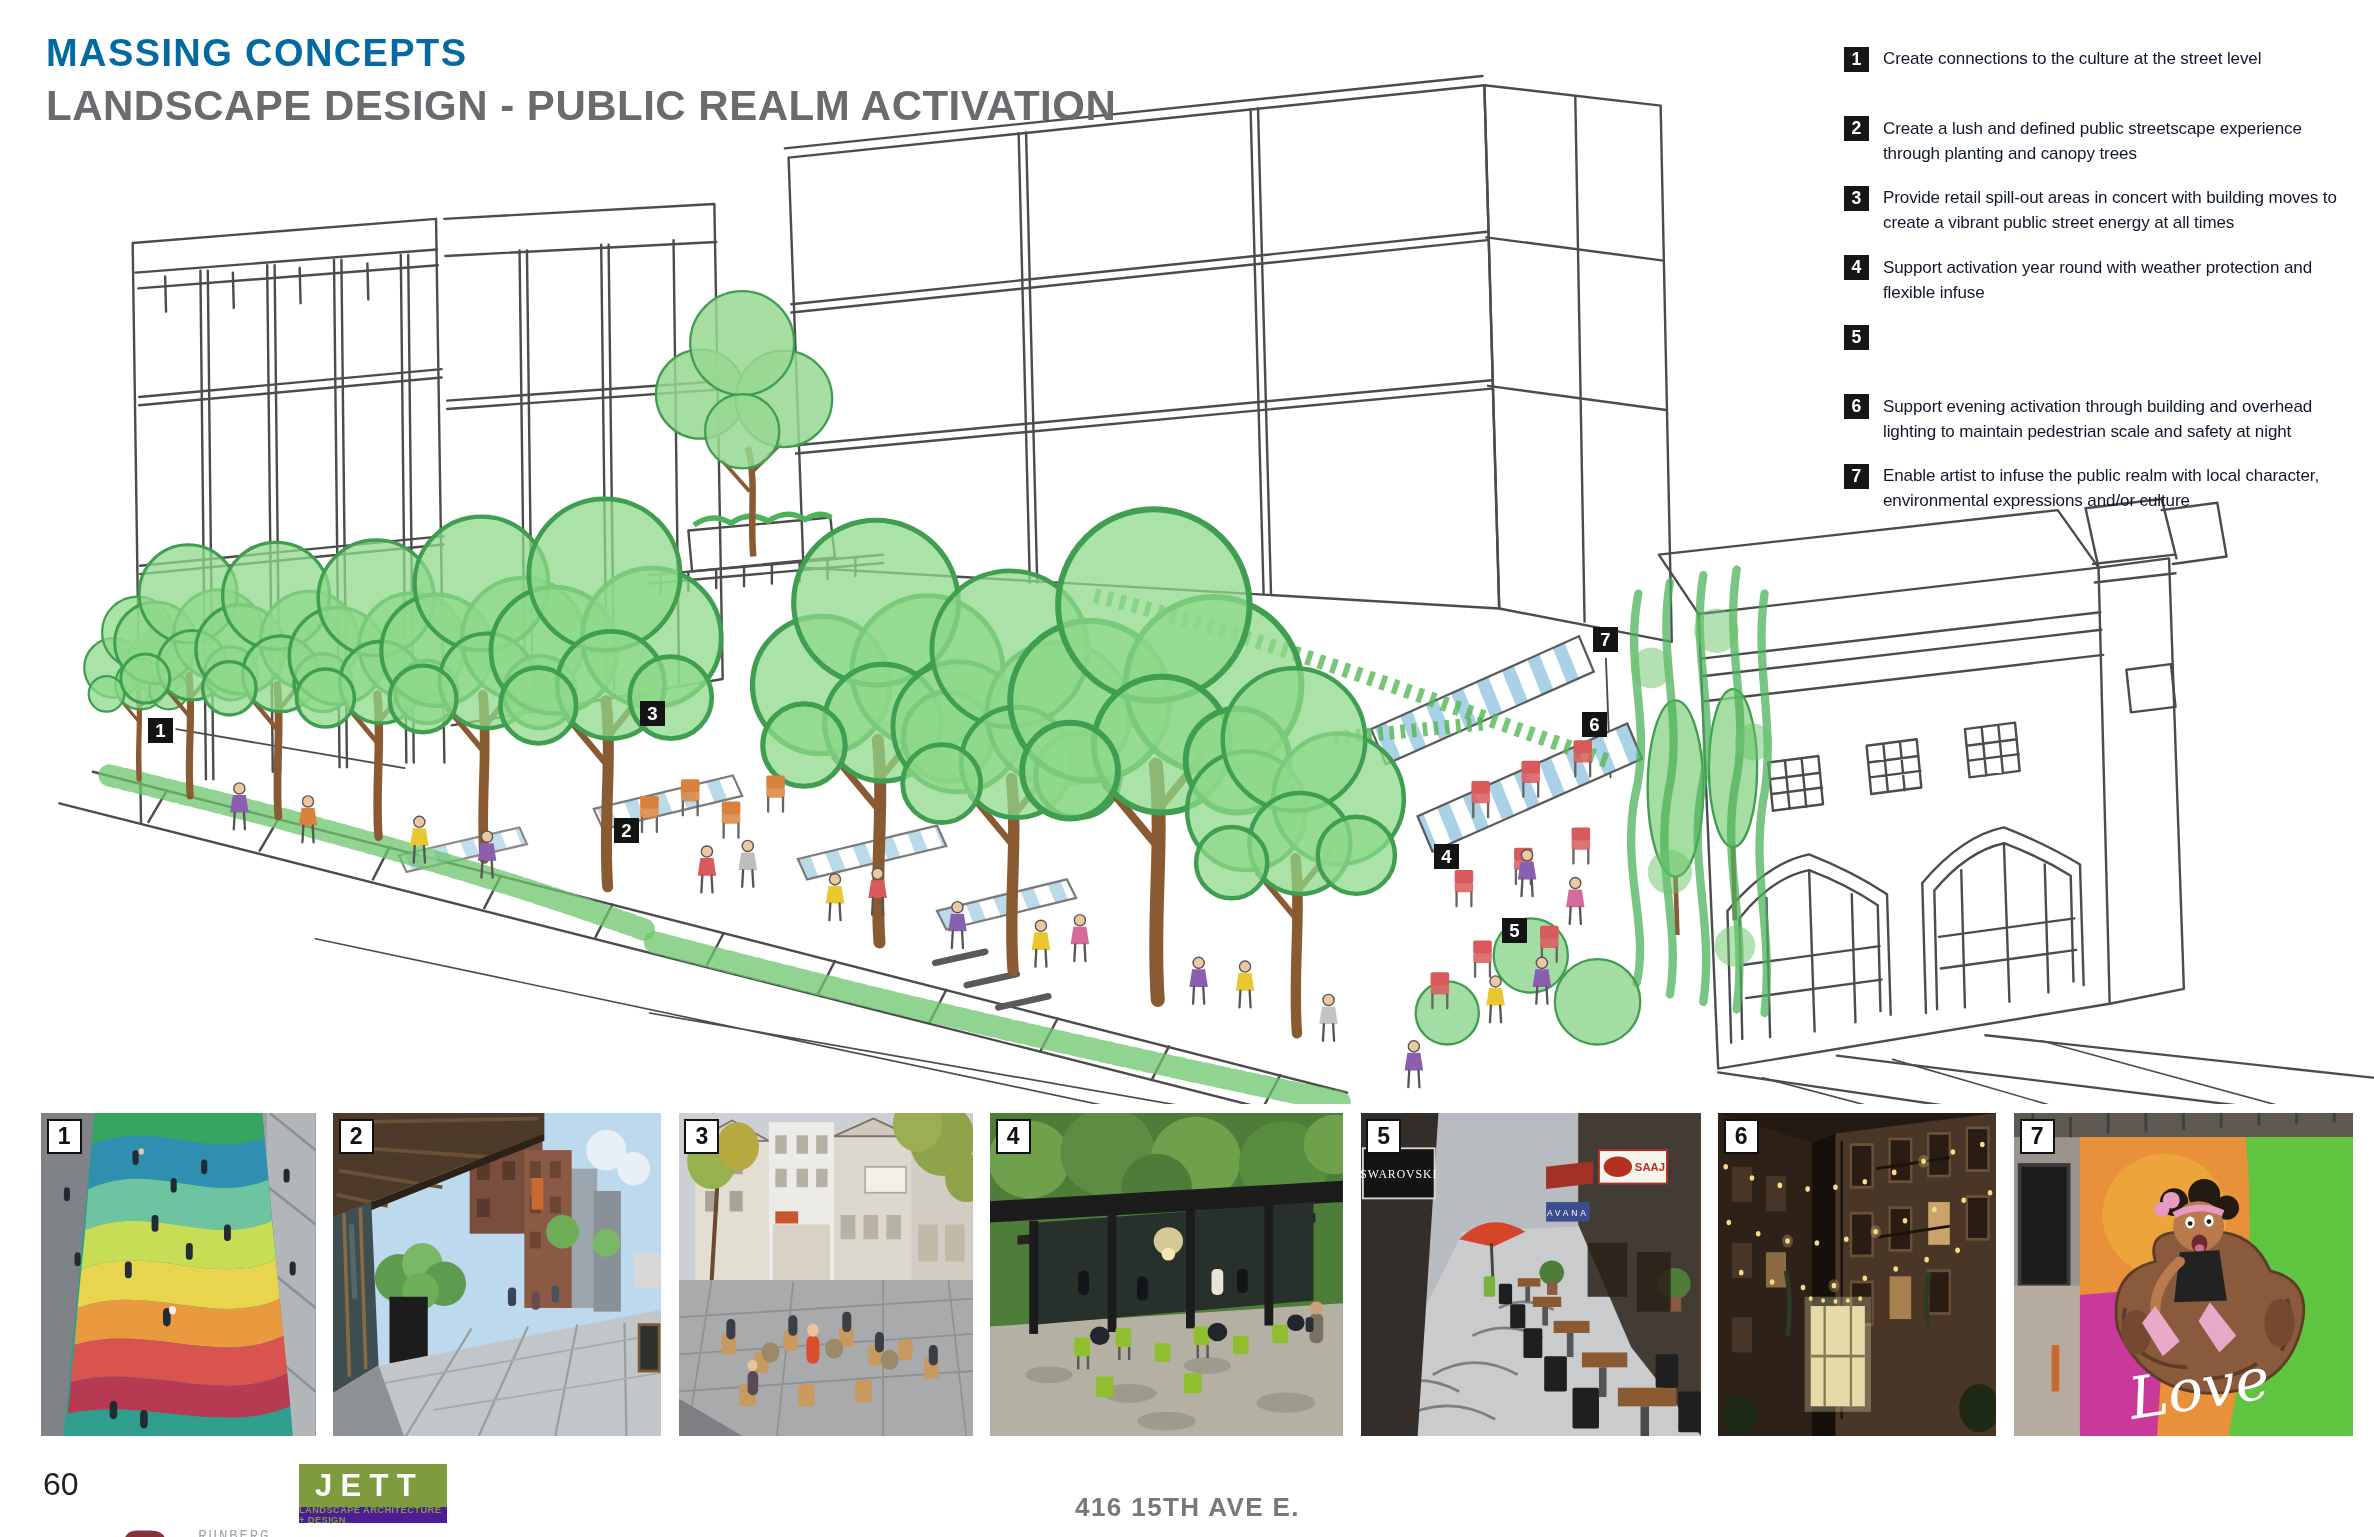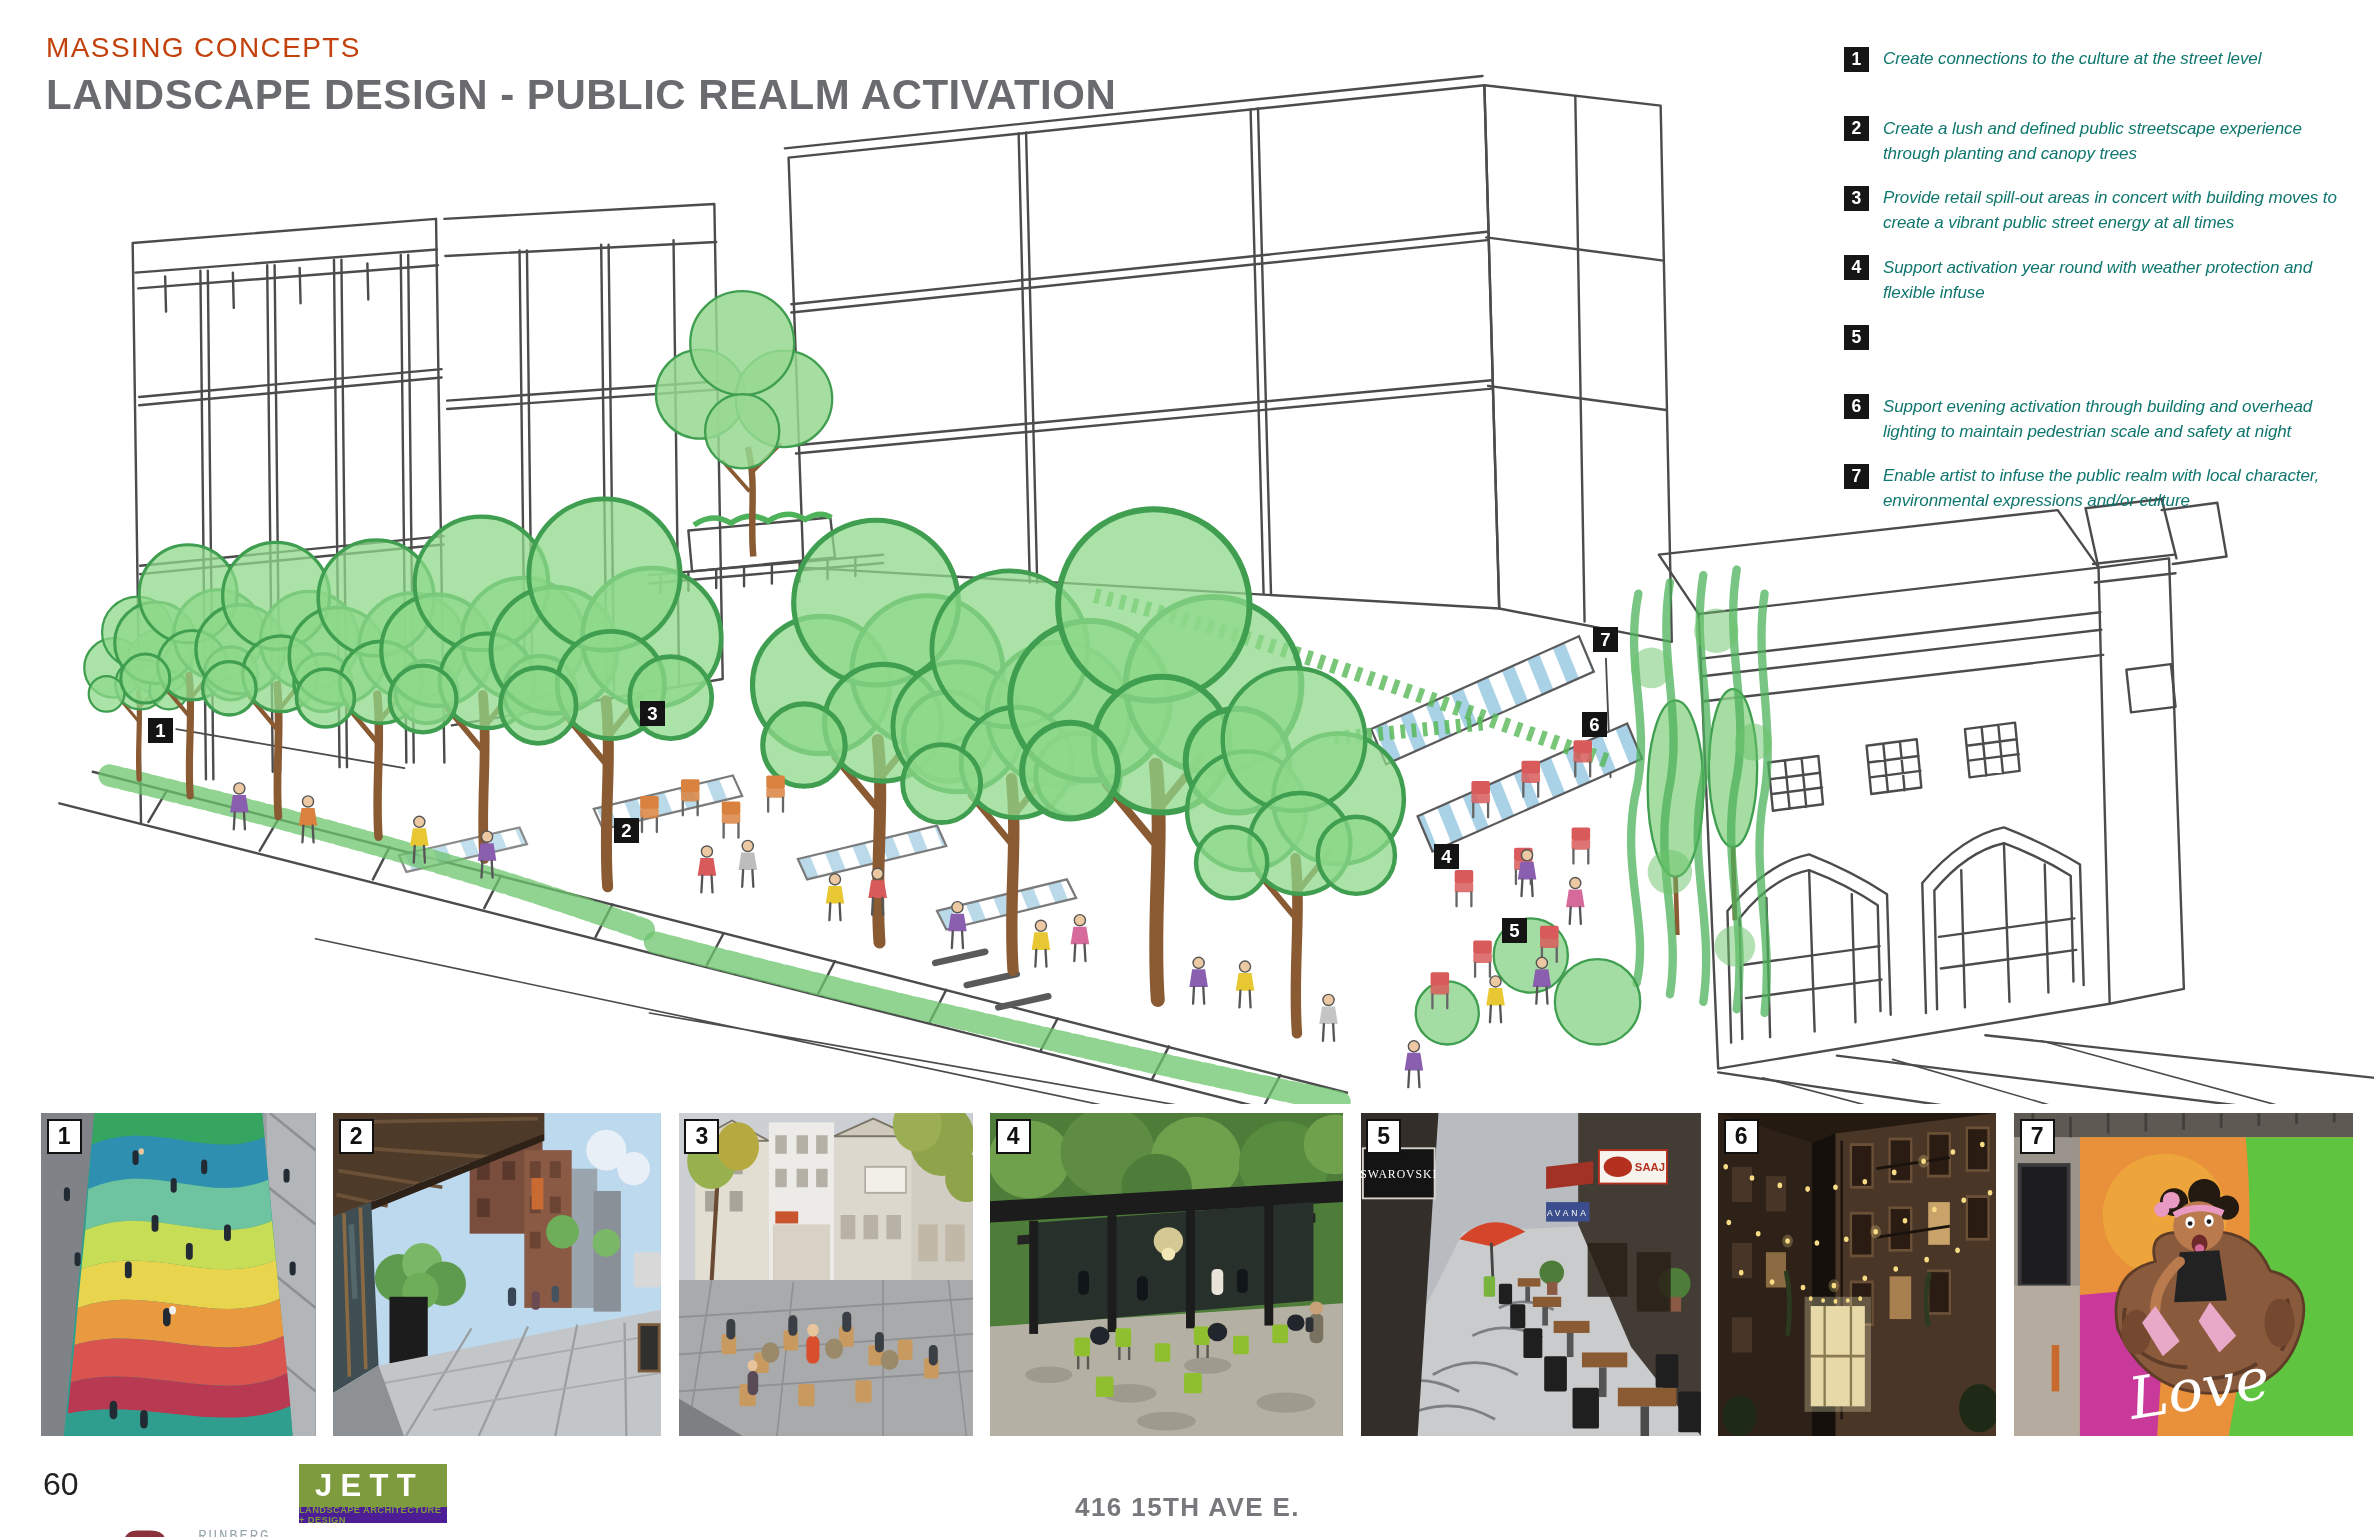--- a/index.html
+++ b/index.html
@@ -1,27 +1,27 @@
 <!DOCTYPE html>
 <html style="font-size:15px"><head>
 <meta charset="utf-8">
 <style>
   html,body{margin:0;padding:0;}
   body{width:2375px;height:1538px;background:#ffffff;position:relative;overflow:hidden;
        font-family:"Liberation Sans",sans-serif;-webkit-font-smoothing:antialiased;}
   
   .title-block{position:absolute;left:46px;top:32px;z-index:6;}
-  .title{font-size:28px;font-weight:400;letter-spacing:1.4px;color:#c2410c;}
+  .title{font-size:38px;font-weight:700;letter-spacing:1.4px;color:#0369a1;}
   .subtitle{font-size:42px;font-weight:600;letter-spacing:0.5px;color:#6a6b6e;margin-top:6.5px;}
   
   .key-list{position:absolute;left:1844px;top:46px;width:524px;display:flex;flex-direction:column;gap:19.5px;z-index:6;}
   .key-item{display:flex;align-items:flex-start;min-height:50px;}
   .key-num{width:25px;height:25px;background:#161616;color:#fff;font-size:17.6px;font-weight:700;
            display:flex;align-items:center;justify-content:center;margin-right:14px;flex-shrink:0;margin-top:0.9px;}
-  .key-text{font-size:17px;line-height:25px;color:#0f766e;letter-spacing:-0.1px;font-style:italic;}
+  .key-text{font-size:17px;line-height:25px;color:#0f172a;letter-spacing:-0.1px;}
   
   .sketch-wrap{position:absolute;left:0;top:74px;width:2375px;height:1030px;z-index:1;}
   .sketch-wrap svg{display:block;width:100%;height:100%;}
   .marker{position:absolute;width:25px;height:25px;background:#141414;color:#fff;font-size:18.6px;font-weight:700;
           display:flex;align-items:center;justify-content:center;z-index:5;}
   
   .photo-strip{position:absolute;left:41px;top:1113px;width:2312px;height:323px;display:grid;
                grid-template-columns:298fr 356fr 319fr 383fr 369fr 302fr 368fr;gap:17.6px;z-index:6;}
   .photo{position:relative;overflow:hidden;background:#888;}
   .photo svg{position:absolute;inset:0;width:100%;height:100%;}

